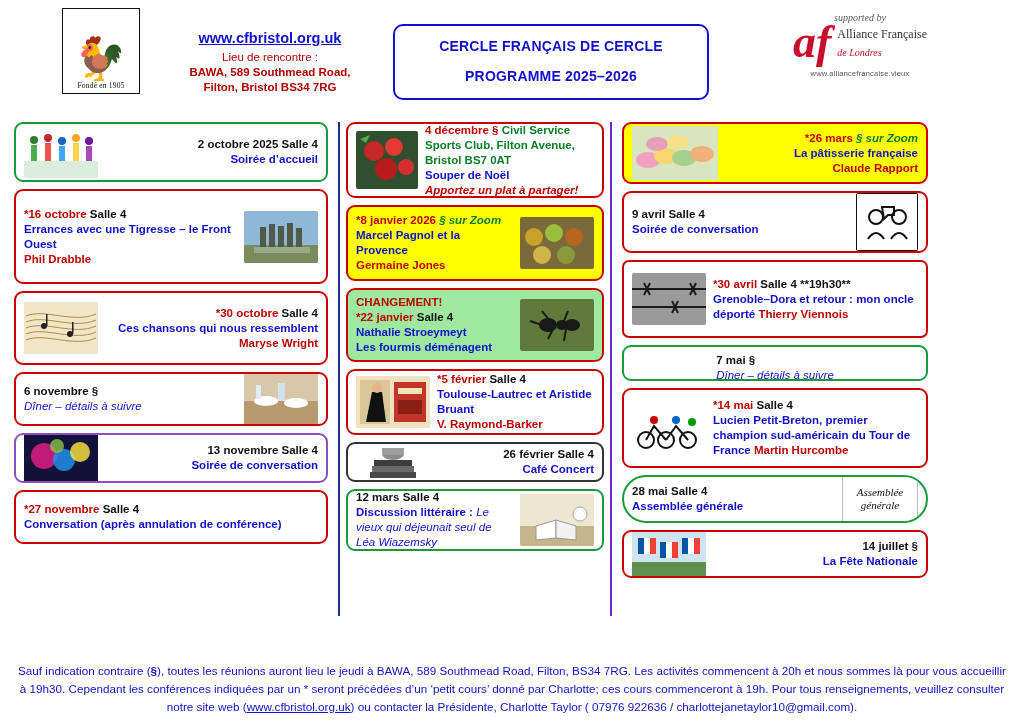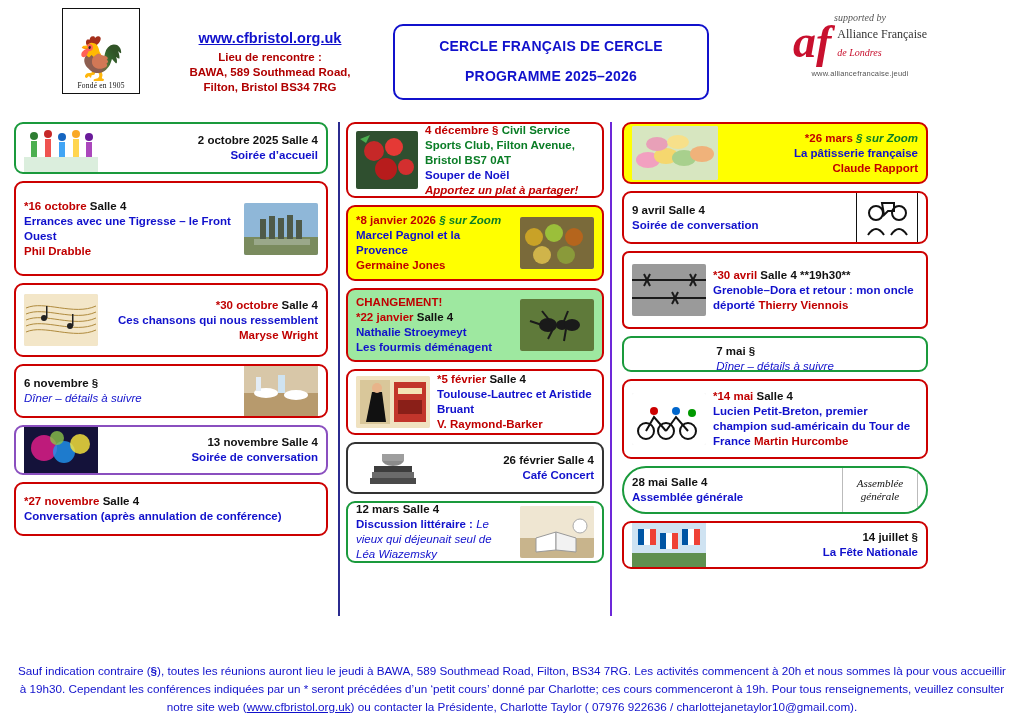--- a/index.html
+++ b/index.html
@@ -75,21 +75,21 @@
     margin-bottom: 4px;
   }
   .addr-line {
     color: #b00000;
     font-weight: bold;
     font-size: 11.5px;
     line-height: 15px;
     display: block;
   }
   .addr-line.plain {
-    font-weight: bold;
+    font-weight: normal;
   }
 
   .header-center {
     width: 300px;
     margin: 16px auto 0;
     border: 2px solid #1111cc;
     border-radius: 10px;
     padding: 12px 6px 14px;
     text-align: center;
     background: #fff;
@@ -257,29 +257,29 @@
 
     <div class="header-right">
       <span class="supported">supported by</span>
       <div class="af-row">
         <span class="af-mark">af</span>
         <span class="af-name">
           <span class="l1">Alliance Française</span><br>
           <span class="l2">de Londres</span>
         </span>
       </div>
-      <span class="af-url">www.alliancefrancaise.jeudi</span>
+      <span class="af-url">www.alliancefrancaise.vieux</span>
     </div>
   </div>
 
   <div class="columns">
 
     <div class="col col-left">
 
-      <div class="card green" style="height:52px;">
+      <div class="card green" style="height:60px;">
         <div class="thumb">
           <svg viewBox="0 0 74 52">
               <rect width="74" height="52" fill="#ffffff"></rect>
             <g>
               <circle cx="10" cy="14" r="4" fill="#2e7d32"></circle>
                 <rect x="7" y="19" width="6" height="16" fill="#4caf50"></rect>
               <circle cx="24" cy="12" r="4" fill="#c62828"></circle>
                 <rect x="21" y="17" width="6" height="18" fill="#ef5350"></rect>
               <circle cx="38" cy="15" r="4" fill="#1565c0"></circle>
                 <rect x="35" y="20" width="6" height="15" fill="#42a5f5"></rect>
@@ -467,21 +467,21 @@
             </svg>
         </div>
         <div class="txt">
           <span class="d-red">*5 février</span>
           <span class="d-black">Salle 4</span><br>
           <span class="d-blue">Toulouse-Lautrec et Aristide Bruant</span><br>
           <span class="d-red">V. Raymond-Barker</span>
         </div>
       </div>
 
-      <div class="card" style="height:52px;border-color:#333;">
+      <div class="card" style="height:40px;border-color:#333;">
         <div class="thumb">
           <svg viewBox="0 0 74 52">
               <rect width="74" height="52" fill="#ffffff"></rect>
             <rect x="14" y="36" width="46" height="6" fill="#4a4a4a"></rect>
             <rect x="16" y="30" width="42" height="6" fill="#6b6b6b"></rect>
             <rect x="18" y="24" width="38" height="6" fill="#3d3d3d"></rect>
             <ellipse cx="37" cy="18" rx="11" ry="6" fill="#8b8b8b"></ellipse>
             <rect x="26" y="12" width="22" height="7" fill="#9e9e9e"></rect>
             </svg>
         </div>
@@ -528,21 +528,21 @@
             </svg>
         </div>
         <div class="txt rt">
           <span class="d-red">*26 mars</span>
           <span class="d-green ital">§ sur Zoom</span><br>
           <span class="d-blue">La pâtisserie française</span><br>
           <span class="d-red">Claude Rapport</span>
         </div>
       </div>
 
-      <div class="card" style="height:53px;">
+      <div class="card" style="height:62px;">
         <div class="txt">
           <span class="d-black">9 avril</span>
           <span class="d-black">Salle 4</span><br>
           <span class="d-blue">Soirée de conversation</span>
         </div>
         <div class="thumb sq">
           <svg viewBox="0 0 62 58">
               <rect width="62" height="58" fill="#ffffff" stroke="#111" stroke-width="2"></rect>
             <circle cx="20" cy="24" r="7" fill="none" stroke="#111" stroke-width="2"></circle>
             <circle cx="43" cy="24" r="7" fill="none" stroke="#111" stroke-width="2"></circle>

